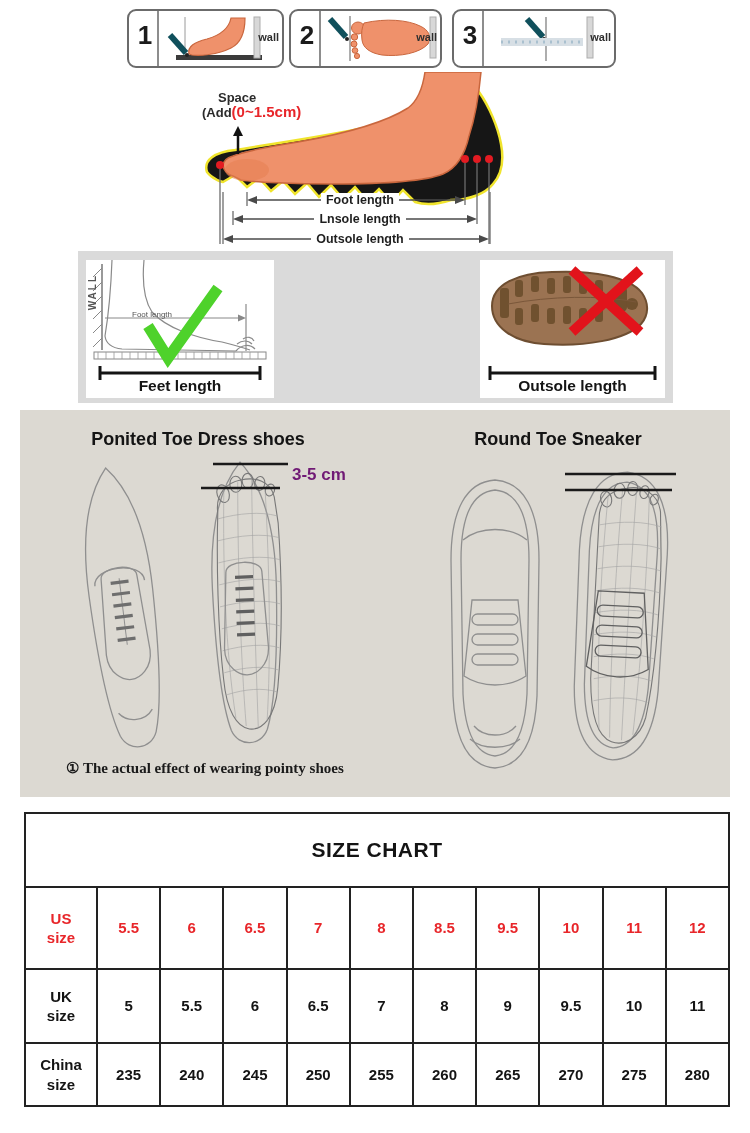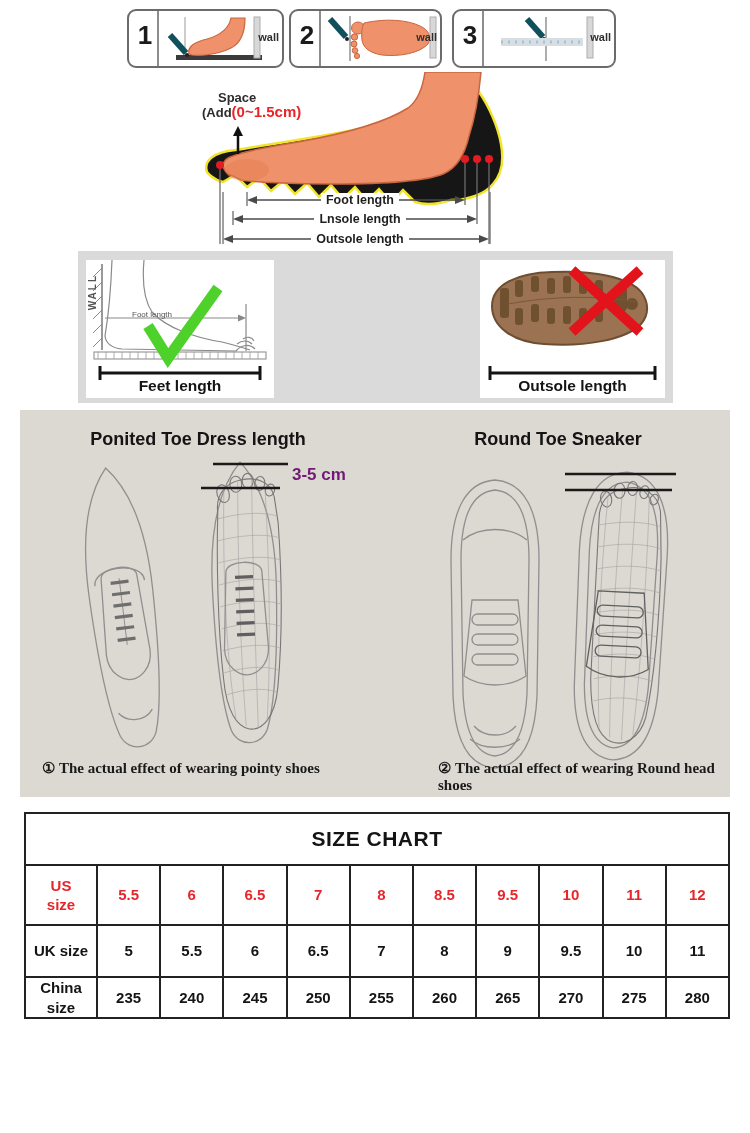--- a/index.html
+++ b/index.html
@@ -37,28 +37,28 @@
   
   .compare{position:absolute;left:20px;top:410px;width:710px;height:387px;background:var(--section_gray);}
   .cmp-svg{position:absolute;left:0;top:0;width:710px;height:387px;}
   .cmp-title{position:absolute;top:19px;width:300px;text-align:center;
              font-size:18px;font-weight:bold;color:#141414;}
   .cmp-title.left{left:28px;}
   .cmp-title.right{left:388px;}
   .gap-label{position:absolute;left:272px;top:55px;font-size:17px;font-weight:bold;color:#701a75;}
   .cmp-caption{position:absolute;top:349px;font-family:"Liberation Serif",serif;
                font-size:15px;font-weight:bold;color:#1a1a1a;}
-  .cmp-caption.left{left:22px;width:330px;}
+  .cmp-caption.left{left:46px;width:330px;}
   .cmp-caption.right{left:418px;width:300px;}
 
   
   .size-table{position:absolute;left:24px;top:812px;width:706px;
               border-collapse:collapse;table-layout:fixed;background:#fff;}
   .size-table td{border:2px solid #222;text-align:center;vertical-align:middle;
-                 font-size:15px;font-weight:bold;line-height:1.3;padding:0;
+                 font-size:15px;font-weight:bold;line-height:1.3;padding:11px;
                  white-space:pre-line;color:#141414;}
   .size-table .tbl-title{font-size:21px;height:50px;letter-spacing:.5px;}
   .size-table tr:nth-child(2) td{height:58px;}
   .size-table tr:nth-child(3) td{height:50px;}
   .size-table tr:nth-child(4) td{height:38px;}
   .size-table tr:nth-child(5) td{height:50px;}
   .size-table tr:nth-child(6) td{height:52px;}
   .size-table td.red{color:var(--accent_red);}
 </style>
 </head>
@@ -339,25 +339,24 @@
           <rect x="32" y="156" width="46" height="11" rx="5.5"></rect>
           <rect x="32" y="176" width="46" height="11" rx="5.5"></rect>
         </g>
       </g>
 
       <g stroke="#1a1a1a" stroke-width="2.5">
         <line x1="545" y1="64" x2="656" y2="64"></line>
         <line x1="545" y1="80" x2="652" y2="80"></line>
       </g>
     </svg>
-    <div class="cmp-title left">Ponited Toe Dress length</div>
+    <div class="cmp-title left">Ponited Toe Dress shoes</div>
     <div class="cmp-title right">Round Toe Sneaker</div>
     <div class="gap-label">3-5 cm</div>
     <div class="cmp-caption left">① The actual effect of wearing pointy shoes</div>
-    <div class="cmp-caption right">② The actual effect of wearing Round head shoes</div>
   </div>
 
   <table class="size-table">
     <colgroup>
         <col style="width: 72px;">
         <col>
         <col>
         <col>
         <col>
         <col>

